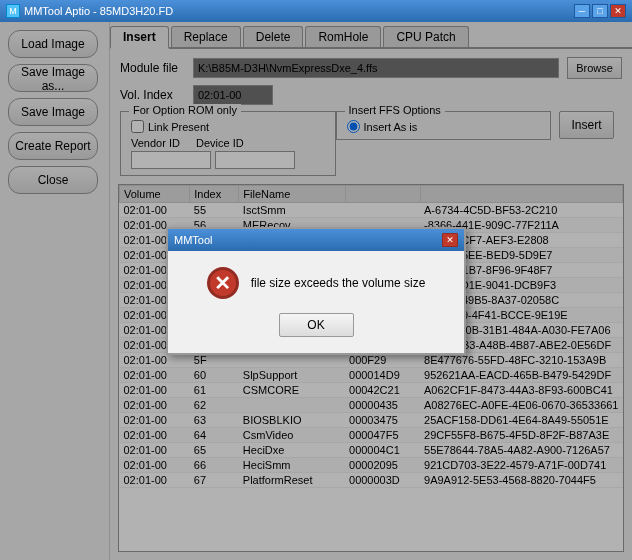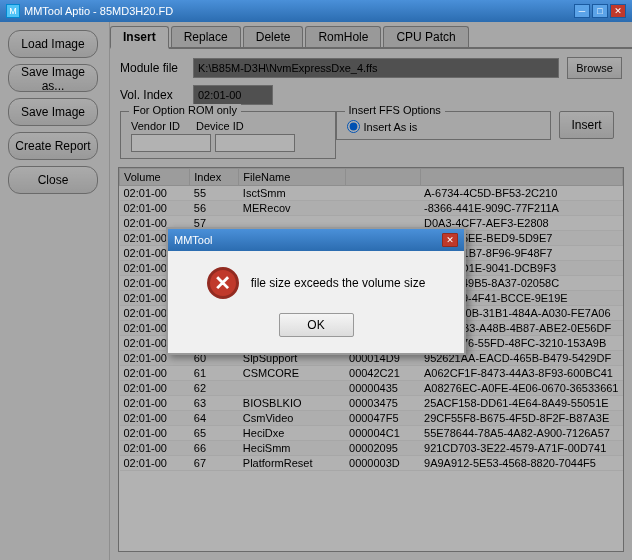--- a/index.html
+++ b/index.html
@@ -389,20 +389,24 @@
       <div class="form-row">
         <span class="form-label">Vol. Index</span>
         <input class="form-input" type="text" style="width: 80px; flex: 0 0 auto;" value="02:01-00">
       </div>
 
       <div style="display:flex;align-items:flex-start;gap:8px;">
         <div class="options-row" style="flex:1;margin:0;">
 
           <div class="option-group">
             <span class="option-group-title">For Option ROM only</span>
+            <div class="option-item">
+              <input type="checkbox" style="">
+              <span>Link Present</span>
+            </div>
             <div class="vendor-row" style="margin:4px 0 0;padding:0;">
               <span class="vendor-label">Vendor ID</span>
               <span class="vendor-label">Device ID</span>
             </div>
             <div style="display:flex;gap:4px;margin-top:2px;">
               <input class="vendor-input" type="text" style="">
               <input class="vendor-input" type="text" style="">
             </div>
           </div>
 

